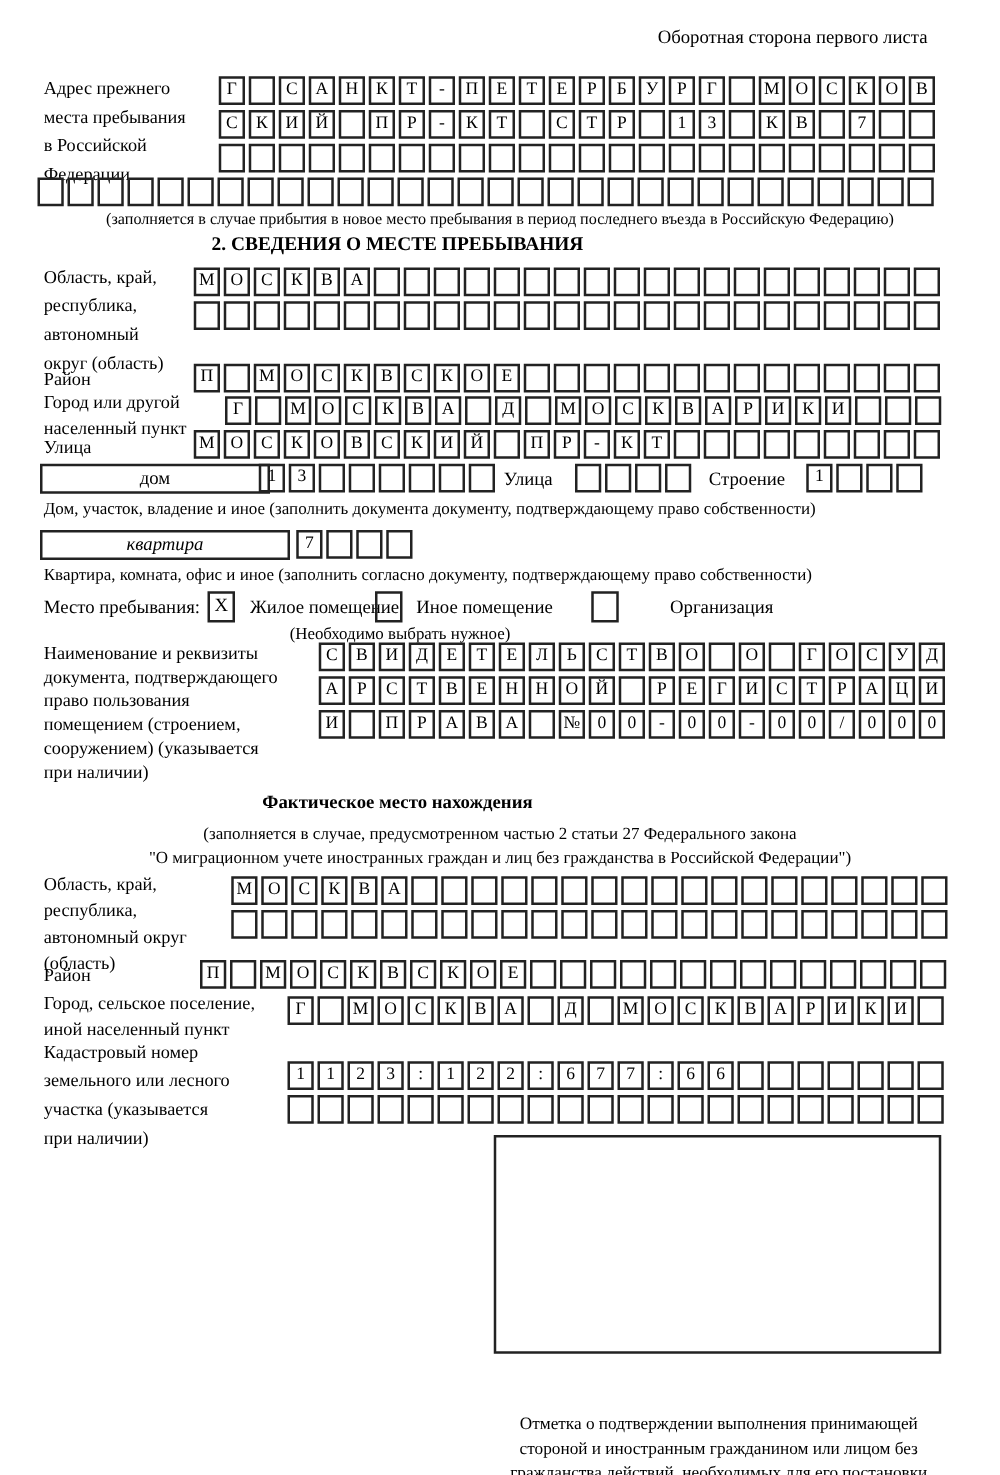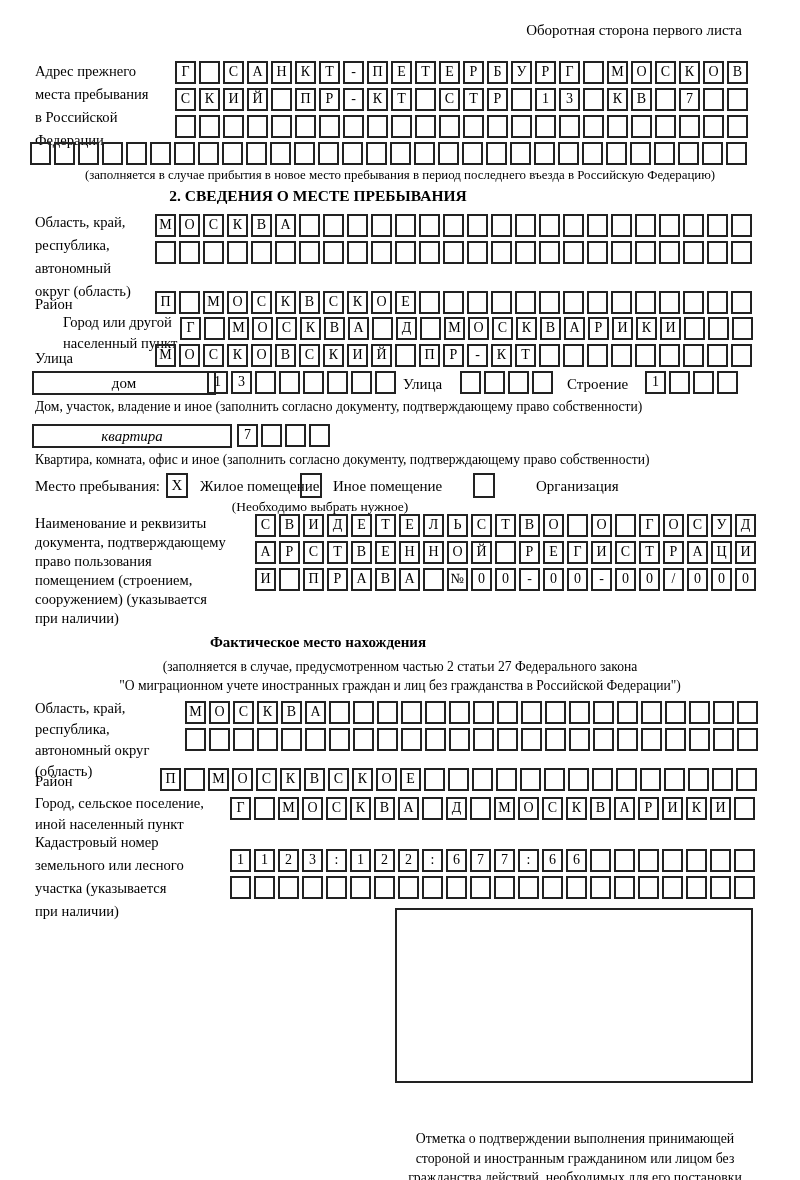--- a/index.html
+++ b/index.html
@@ -226,21 +226,21 @@
     <span class="cell"></span>
     <span class="cell"></span>
     <span class="cell"></span>
     <span class="cell"></span>
     <span class="cell"></span>
     <span class="cell"></span>
     <span class="cell"></span>
     <span class="cell"></span>
   </div>
 
-<div class="abs lbl" style="left:35px;top:312px;line-height:21px;margin-left:28px;">Город или другой
+<div class="abs lbl" style="left:35px;top:312px;line-height:21px;">Город или другой
 населенный пункт</div>
 <div class="abs cellrow" style="left:180px;top:317px;">
     <span class="cell">Г</span>
     <span class="cell"></span>
     <span class="cell">М</span>
     <span class="cell">О</span>
     <span class="cell">С</span>
     <span class="cell">К</span>
     <span class="cell">В</span>
     <span class="cell">А</span>
@@ -309,42 +309,42 @@
     <span class="cell"></span>
     <span class="cell"></span>
   </div>
 <div class="abs inline-lbl" style="left:567px;top:374px;">Строение</div>
 <div class="abs cellrow" style="left:645px;top:371px;">
     <span class="cell">1</span>
     <span class="cell"></span>
     <span class="cell"></span>
     <span class="cell"></span>
   </div>
-<div class="abs note-left" style="left:35px;top:399px;">Дом, участок, владение и иное (заполнить согласно документу, подтверждающему право собственности)</div>
+<div class="abs note-left" style="left:35px;top:399px;">Дом, участок, владение и иное (заполнить документа документу, подтверждающему право собственности)</div>
 
 <div class="abs bigfield" style="left:32px;top:424px;width:200px;font-style:italic;">квартира</div>
 <div class="abs cellrow" style="left:237px;top:424px;">
     <span class="cell">7</span>
     <span class="cell"></span>
     <span class="cell"></span>
     <span class="cell"></span>
   </div>
 <div class="abs note-left" style="left:35px;top:452px;">Квартира, комната, офис и иное (заполнить согласно документу, подтверждающему право собственности)</div>
 
 <div class="abs inline-lbl" style="left:35px;top:476px;">Место пребывания:</div>
 <div class="abs chk" style="left:166px;top:473px;">X</div>
 <div class="abs inline-lbl" style="left:200px;top:476px;">Жилое помещение</div>
 <div class="abs chk" style="left:300px;top:473px;"></div>
 <div class="abs inline-lbl" style="left:333px;top:476px;">Иное помещение</div>
 <div class="abs chk" style="left:473px;top:473px;"></div>
 <div class="abs inline-lbl" style="left:520px;top:476px;margin-left:16px;">Организация</div>
 <div class="abs" style="left:150px;top:499px;width:340px;text-align:center;font-size:13.5px;">(Необходимо выбрать нужное)</div>
 
 <div class="abs lbl-tight" style="left:35px;top:514px;">Наименование и реквизиты
-документа, подтверждающему
+документа, подтверждающего
 право пользования
 помещением (строением,
 сооружением) (указывается
 при наличии)</div>
 <div class="abs cellrow" style="left:255px;top:514px;">
     <span class="cell">С</span>
     <span class="cell">В</span>
     <span class="cell">И</span>
     <span class="cell">Д</span>
     <span class="cell">Е</span>

